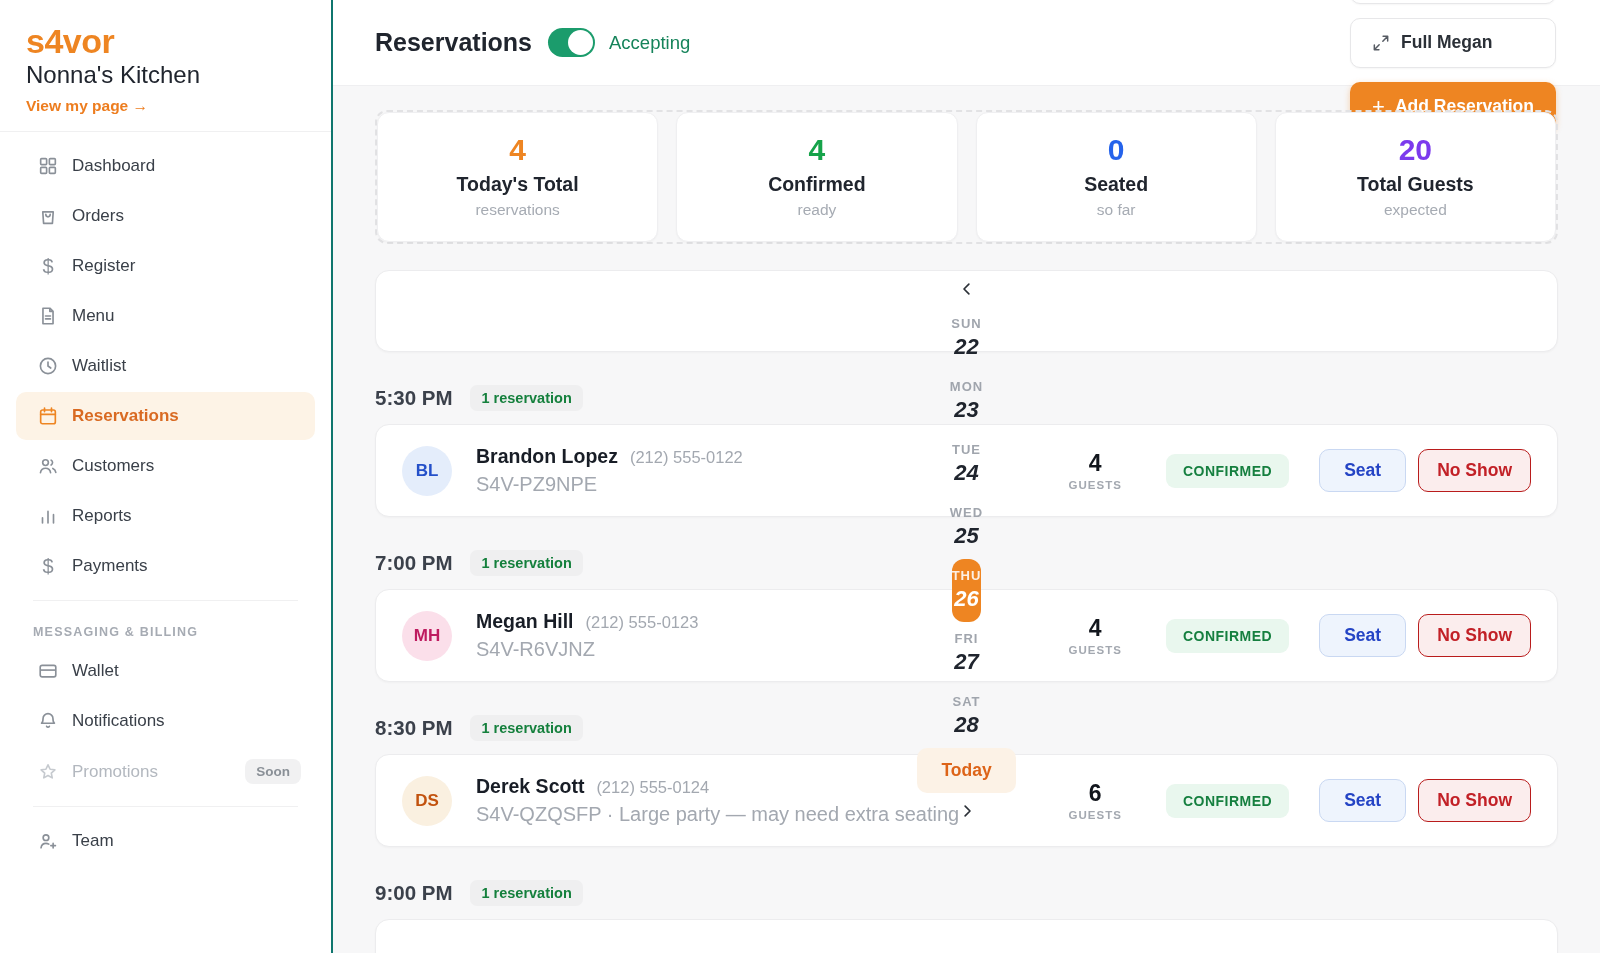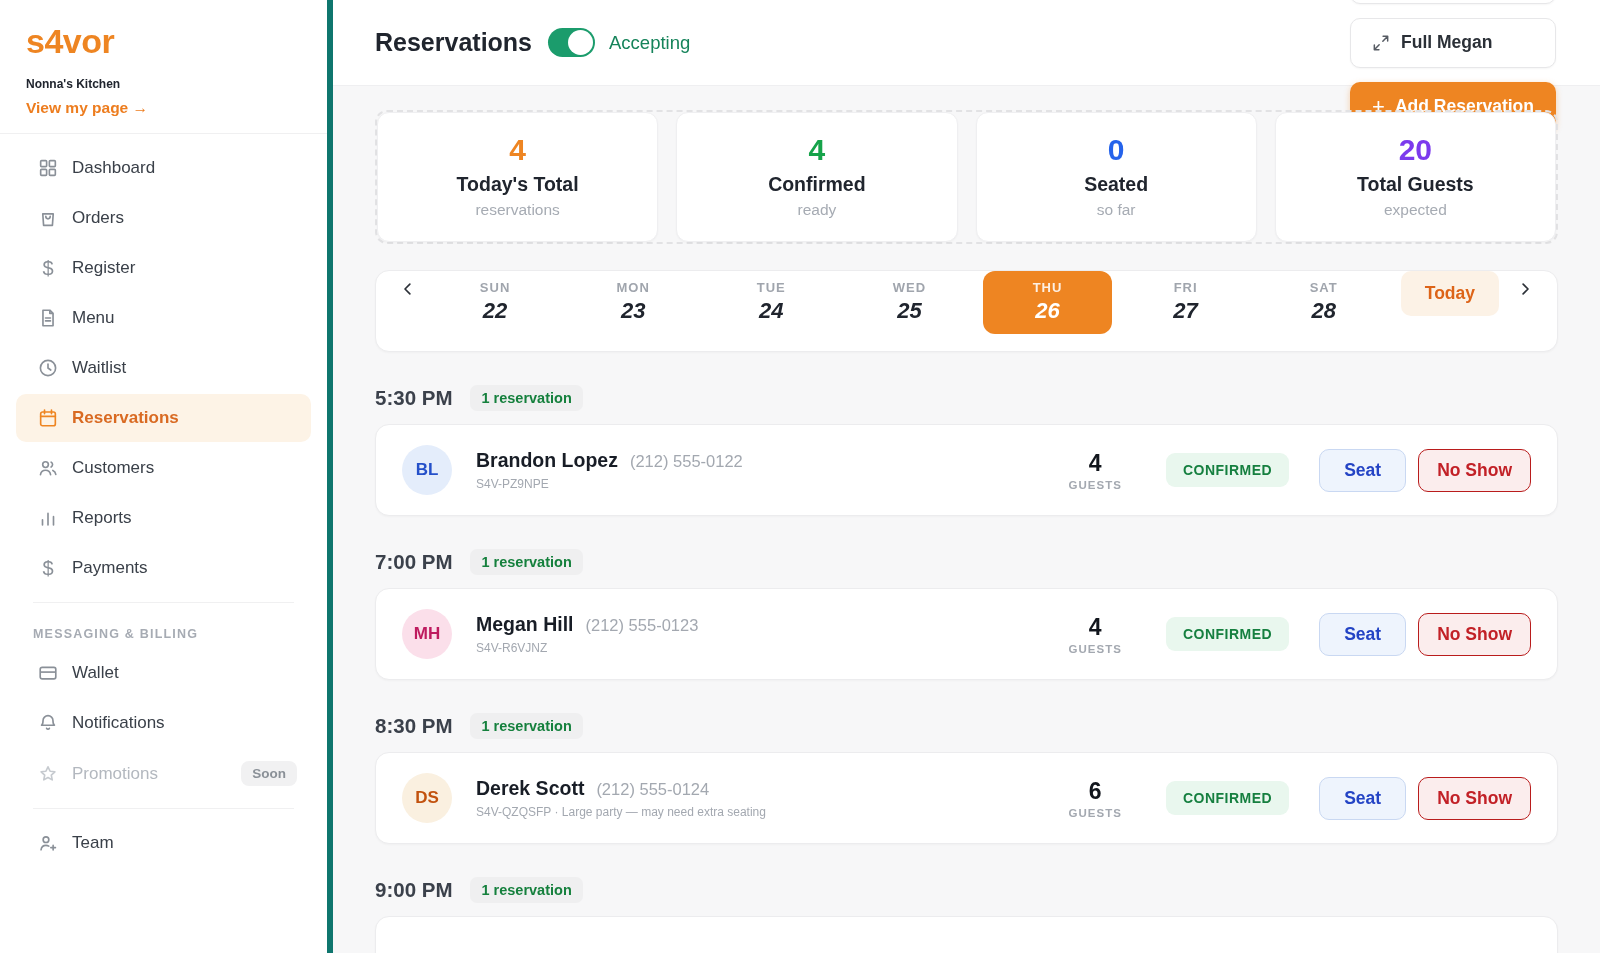--- a/index.html
+++ b/index.html
@@ -5,24 +5,24 @@
   * { box-sizing: border-box; }
   html,body { margin:0; padding:0; }
   body {
     width:1600px; height:953px; overflow:hidden;
     font-family:"Liberation Sans", sans-serif;
     background:#F7F7F8; color:#20252E;
   }
   .app { display:flex; height:100%; }
 
   
-  .sidebar { width:333px; flex-shrink:0; background:#FFFFFF; border-right:6px solid #0f766e; overflow:hidden; }
+  .sidebar { width:333px; flex-shrink:0; background:#FFFFFF; border-right:2px solid #0f766e; overflow:hidden; }
   .brand { padding:22px 26px 16px; }
   .logo { font-size:34px; font-weight:800; color:#EE8522; letter-spacing:-.5px; }
-  .biz { margin-top:16px; font-size:12px; font-weight:700; color:#20252E; }
+  .biz { font-size:24px; font-weight:400; color:#20252E; }
   .viewlink { display:inline-block; margin-top:8px; font-size:15.5px; font-weight:600; color:#ED7D1F; cursor:pointer; text-decoration:none; }
   .divider-full { height:1px; background:#F0F0F1; }
   .divider-inset { height:1px; background:#F0F0F1; margin:10px 33px; }
   nav { padding:8px 0 0; }
   .nav-item { display:flex; align-items:center; gap:12px; margin:2px 16px; padding:12px 14px 12px 20px; border-radius:10px; font-size:17px; font-weight:500; color:#3A4049; cursor:pointer; }
   .nav-item .nav-icon { width:24px; height:24px; display:flex; align-items:center; justify-content:center; color:#8A9098; flex-shrink:0; }
   .nav-item.active { background:#FDF3E6; color:#D96A22; font-weight:600; }
   .nav-item.active .nav-icon { color:#EE8522; }
   .nav-item.disabled { color:#B3B8BF; }
   .nav-item.disabled .nav-icon { color:#C6CACF; }
@@ -47,21 +47,21 @@
   .content { flex:1; overflow:hidden; padding:24px 42px 0; }
 
   
   .stats-wrap { border:2px dashed #E2E2E4; border-radius:12px; display:flex; gap:18px; }
   .stat-card { flex:1; background:#fff; border:1px solid #EFEFF1; border-radius:12px; text-align:center; padding:20px 0 22px; box-shadow:0 1px 2px rgba(0,0,0,.03); }
   .stat-value { font-size:30px; font-weight:800; }
   .stat-label { font-size:19.5px; font-weight:700; color:#20252E; margin-top:6px; }
   .stat-sub { font-size:15.5px; color:#A6ABB3; margin-top:5px; }
 
   
-  .datebar { margin-top:26px; background:#fff; border:1px solid #ECECEE; border-radius:14px; height:82px; display:flex; align-items:flex-start; padding:0 14px; box-shadow:0 1px 2px rgba(0,0,0,.03); }
+  .datebar { margin-top:26px; background:#fff; border:1px solid #ECECEE; border-radius:14px; height:82px; display:flex; align-items:center; padding:0 14px; box-shadow:0 1px 2px rgba(0,0,0,.03);flex-direction:column; }
   .nav-chevron { width:36px; height:36px; display:flex; align-items:center; justify-content:center; color:#2B3037; cursor:pointer; flex-shrink:0; }
   .day { flex:1; text-align:center; padding:9px 0 10px; margin:0 5px; border-radius:12px; cursor:pointer; }
   .day .dow { font-size:13px; font-weight:700; color:#A0A5AD; letter-spacing:1px; }
   .day .num { font-size:22px; font-weight:800; color:#20252E; margin-top:3px;font-style:italic; }
   .day.selected { background:#EE8522; }
   .day.selected .dow { color:rgba(255,255,255,.88); }
   .day.selected .num { color:#fff; }
   .today-btn { background:#FCF2E6; color:#DD6418; font-size:17.5px; font-weight:700; border-radius:10px; padding:12px 24px; margin:0 8px; cursor:pointer; flex-shrink:0; }
 
   
@@ -69,21 +69,21 @@
   .group-head { display:flex; align-items:center; gap:18px; }
   .group-time { font-size:20.5px; font-weight:700; color:#3B414B; }
   .group-count { background:#EFEFF0; color:#15803d; font-size:14.5px; font-weight:600; padding:5px 11px; border-radius:7px; }
   .res-card { margin-top:13px; background:#fff; border:1px solid #ECECEE; border-radius:14px; padding:20px 26px; display:flex; align-items:center; box-shadow:0 1px 2px rgba(0,0,0,.03); cursor:pointer; }
   .res-card.partial { height:60px; }
   .avatar { width:50px; height:50px; border-radius:50%; display:flex; align-items:center; justify-content:center; font-size:17px; font-weight:700; flex-shrink:0; }
   .res-info { margin-left:24px; }
   .res-name-row { display:flex; align-items:baseline; gap:12px; }
   .res-name { font-size:19.5px; font-weight:700; color:#181D26; }
   .res-phone { font-size:16.5px; color:#A3A8B0; }
-  .res-code { font-size:12px; color:#A3A8B0; margin-top:5px; }
+  .res-code { font-size:20px; color:#A3A8B0; margin-top:5px; }
   .res-right { margin-left:auto; display:flex; align-items:center; }
   .guests { text-align:center; margin-right:44px; }
   .guests .gv { font-size:23px; font-weight:800; color:#12161D; }
   .guests .gl { font-size:11.5px; font-weight:600; color:#A3A8B0; letter-spacing:1px; margin-top:2px; }
   .status-pill { background:#E9F7EE; color:#157F3F; font-size:14px; font-weight:800; letter-spacing:.5px; padding:9px 17px; border-radius:9px; margin-right:30px; }
   .seat-btn { background:#EEF4FD; border:1px solid #C9D8F2; color:#2444C5; font-size:17.5px; font-weight:700; padding:10px 24px; border-radius:10px; cursor:pointer; margin-right:12px; }
   .noshow-btn { background:#FBEDED; border:1px solid #b91c1c; color:#C22127; font-size:17.5px; font-weight:700; padding:10px 18px; border-radius:10px; cursor:pointer; }
   svg { display:block; }
 </style>
 </head>

